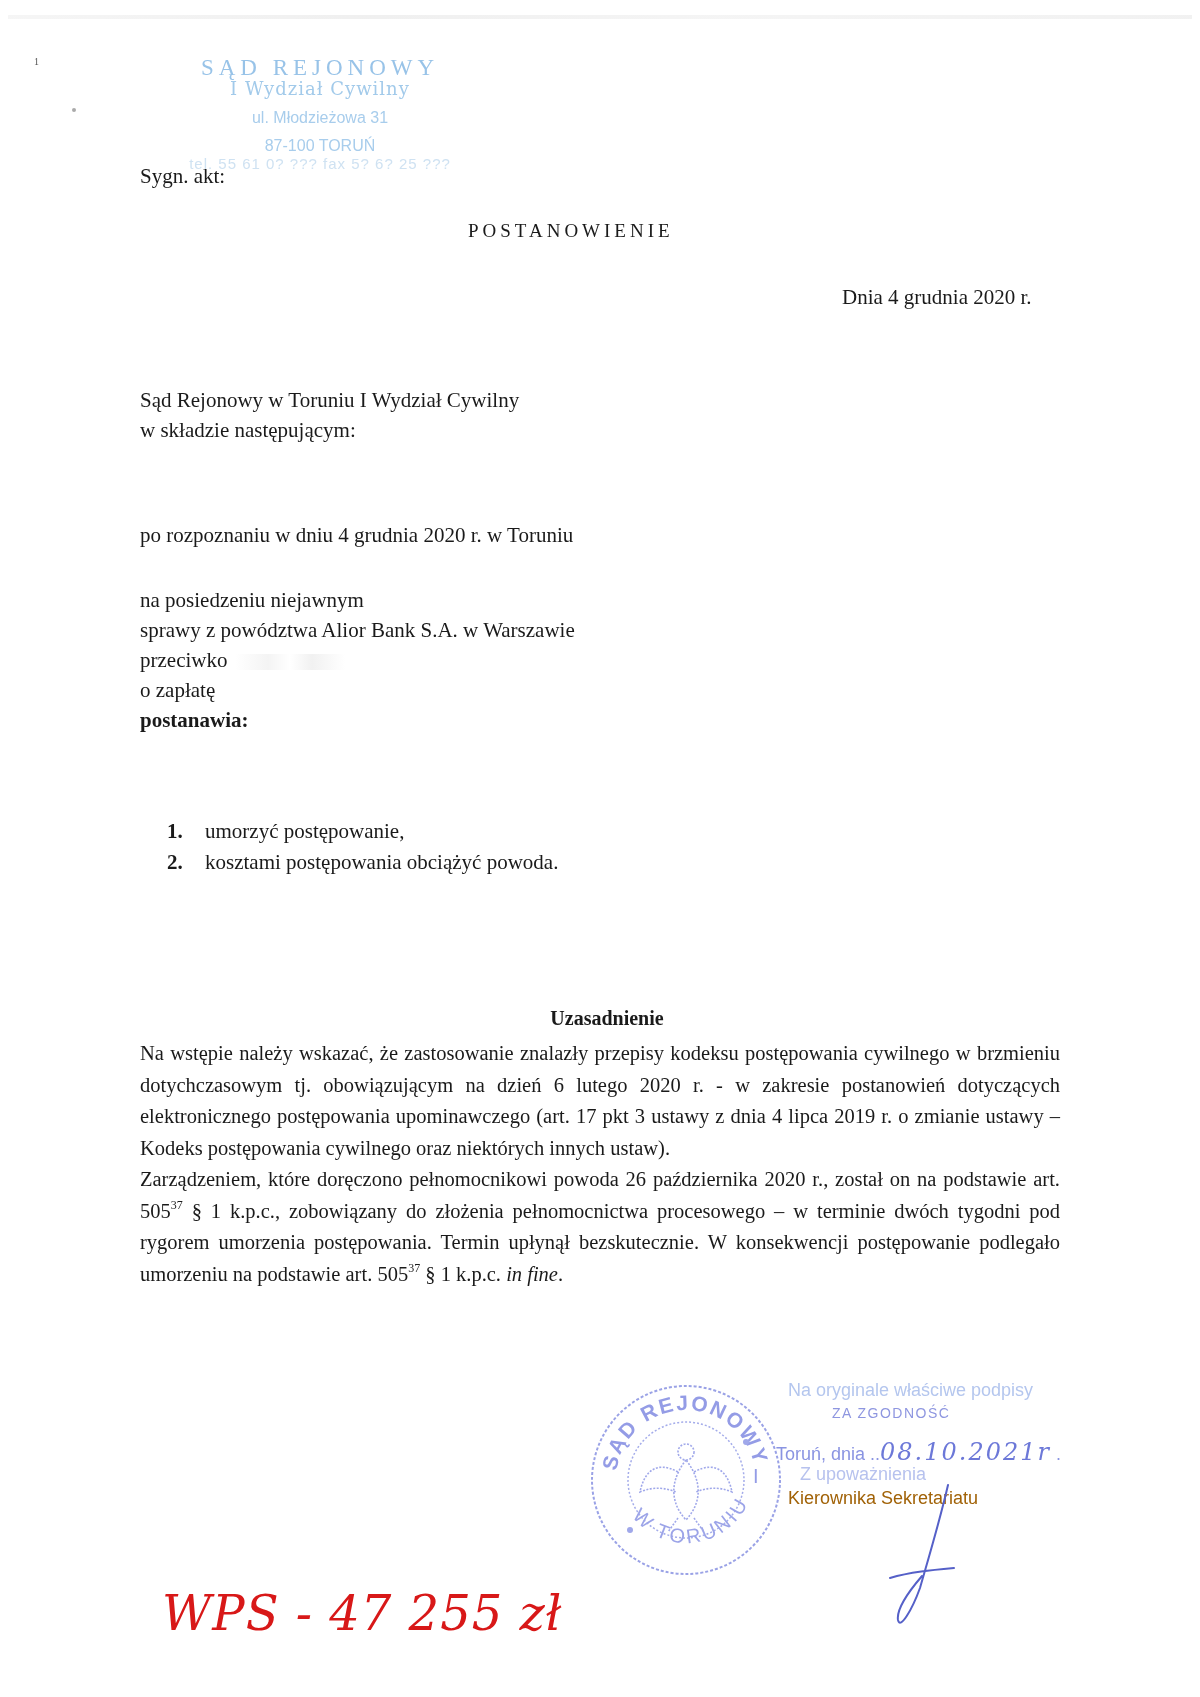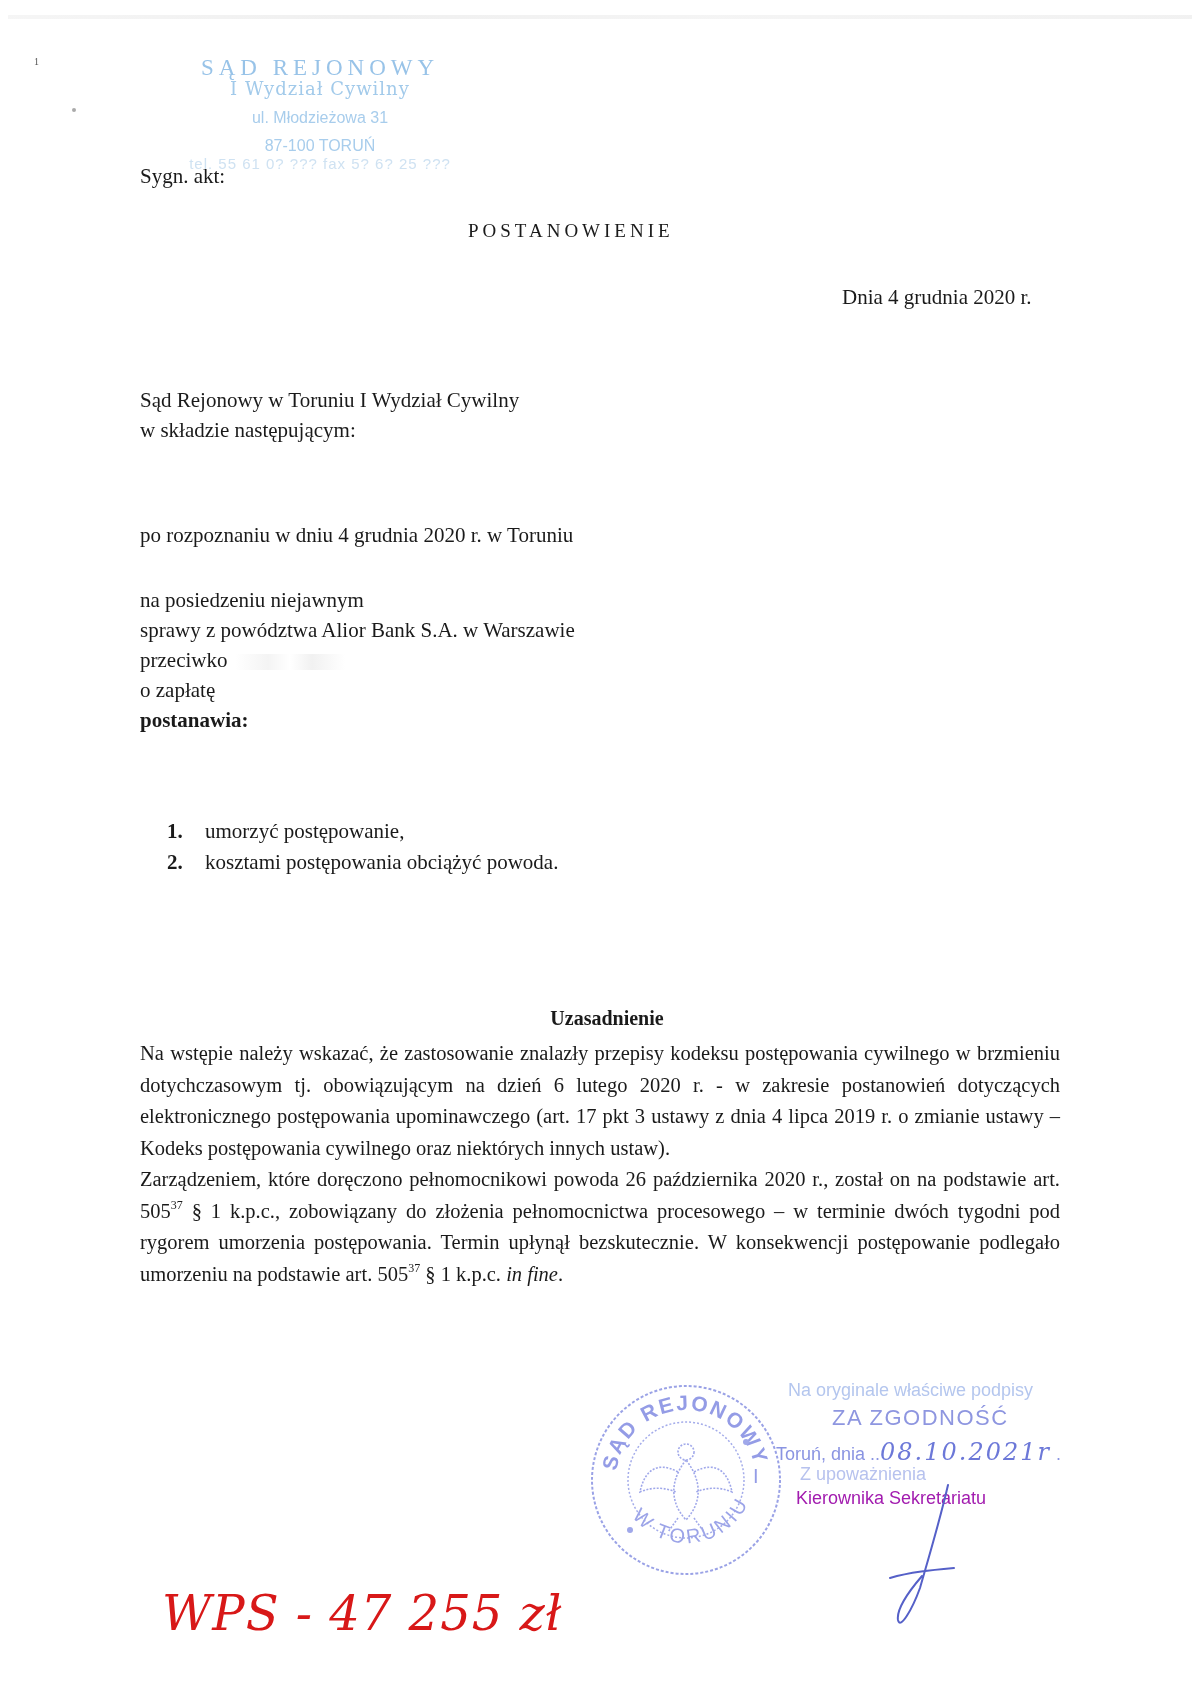--- a/index.html
+++ b/index.html
@@ -35,25 +35,25 @@
     .heading { position: absolute; left: 0; width: 1200px; top: 1007px; text-align: center; font-weight: bold; font-size: 20px; padding-left: 7px; }
     .just { position: absolute; left: 140px; top: 1038px; width: 920px; font-size: 20.5px; line-height: 31.5px; text-align: justify; font-family: "Liberation Serif", serif; }
     .just p { margin: 0; }
     .just sup { font-size: 12px; vertical-align: 9px; line-height: 0; }
     .just em { font-style: italic; }
 
     
     .rstamp { position: absolute; left: 586px; top: 1380px; width: 200px; height: 200px; }
     .cert { position: absolute; left: 780px; top: 1380px; font-family: "Liberation Sans", sans-serif; color: #8f98e6; }
     .cert .c1 { position: absolute; left: 8px; top: 0; font-size: 18px; color: #b4c6ee; white-space: nowrap; }
-    .cert .c2 { position: absolute; left: 52px; top: 25px; font-size: 22px; letter-spacing: 1.5px; color: #8e96e0; white-space: nowrap; }
+    .cert .c2 { position: absolute; left: 52px; top: 25px; font-size: 14px; letter-spacing: 1.5px; color: #8e96e0; white-space: nowrap; }
     .cert .c3 { position: absolute; left: -4px; top: 58px; font-size: 18px; color: #8a94e2; white-space: nowrap; }
     .cert .c3 .hand { font-family: "DejaVu Serif", serif; font-style: italic; font-size: 24px; color: #6c78d8; letter-spacing: 2px; }
     .cert .c4 { position: absolute; left: 20px; top: 84px; font-size: 18px; color: #b7c2ee; white-space: nowrap; }
-    .cert .c5 { position: absolute; left: 16px; top: 108px; font-size: 18px; color: #a21caf; white-space: nowrap; }
+    .cert .c5 { position: absolute; left: 8px; top: 108px; font-size: 18px; color: #a16207; white-space: nowrap; }
     .sig { position: absolute; left: 870px; top: 1480px; width: 100px; height: 150px; }
 
     .wps { position: absolute; left: 162px; top: 1585px; font-family: "DejaVu Serif", serif; font-style: italic; font-size: 48px; color: #d81818; white-space: nowrap; letter-spacing: 1px; }
   </style>
 </head>
 <body>
 
 <div class="page">
   <div class="scan-edge"></div>
   <div class="abs page-mark">1</div>

